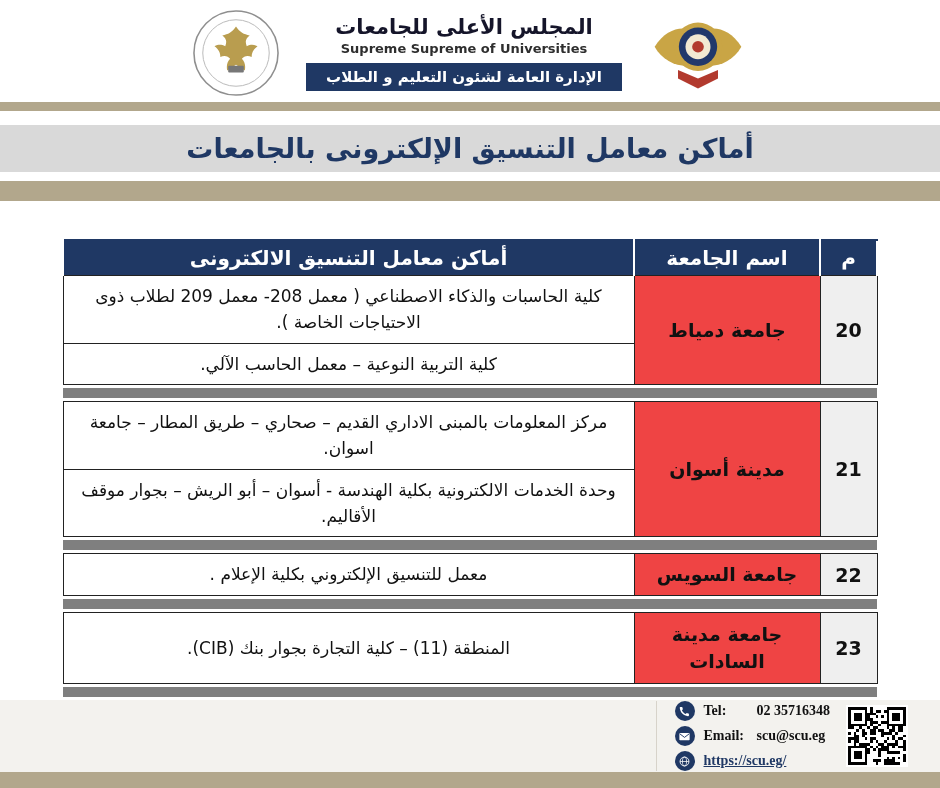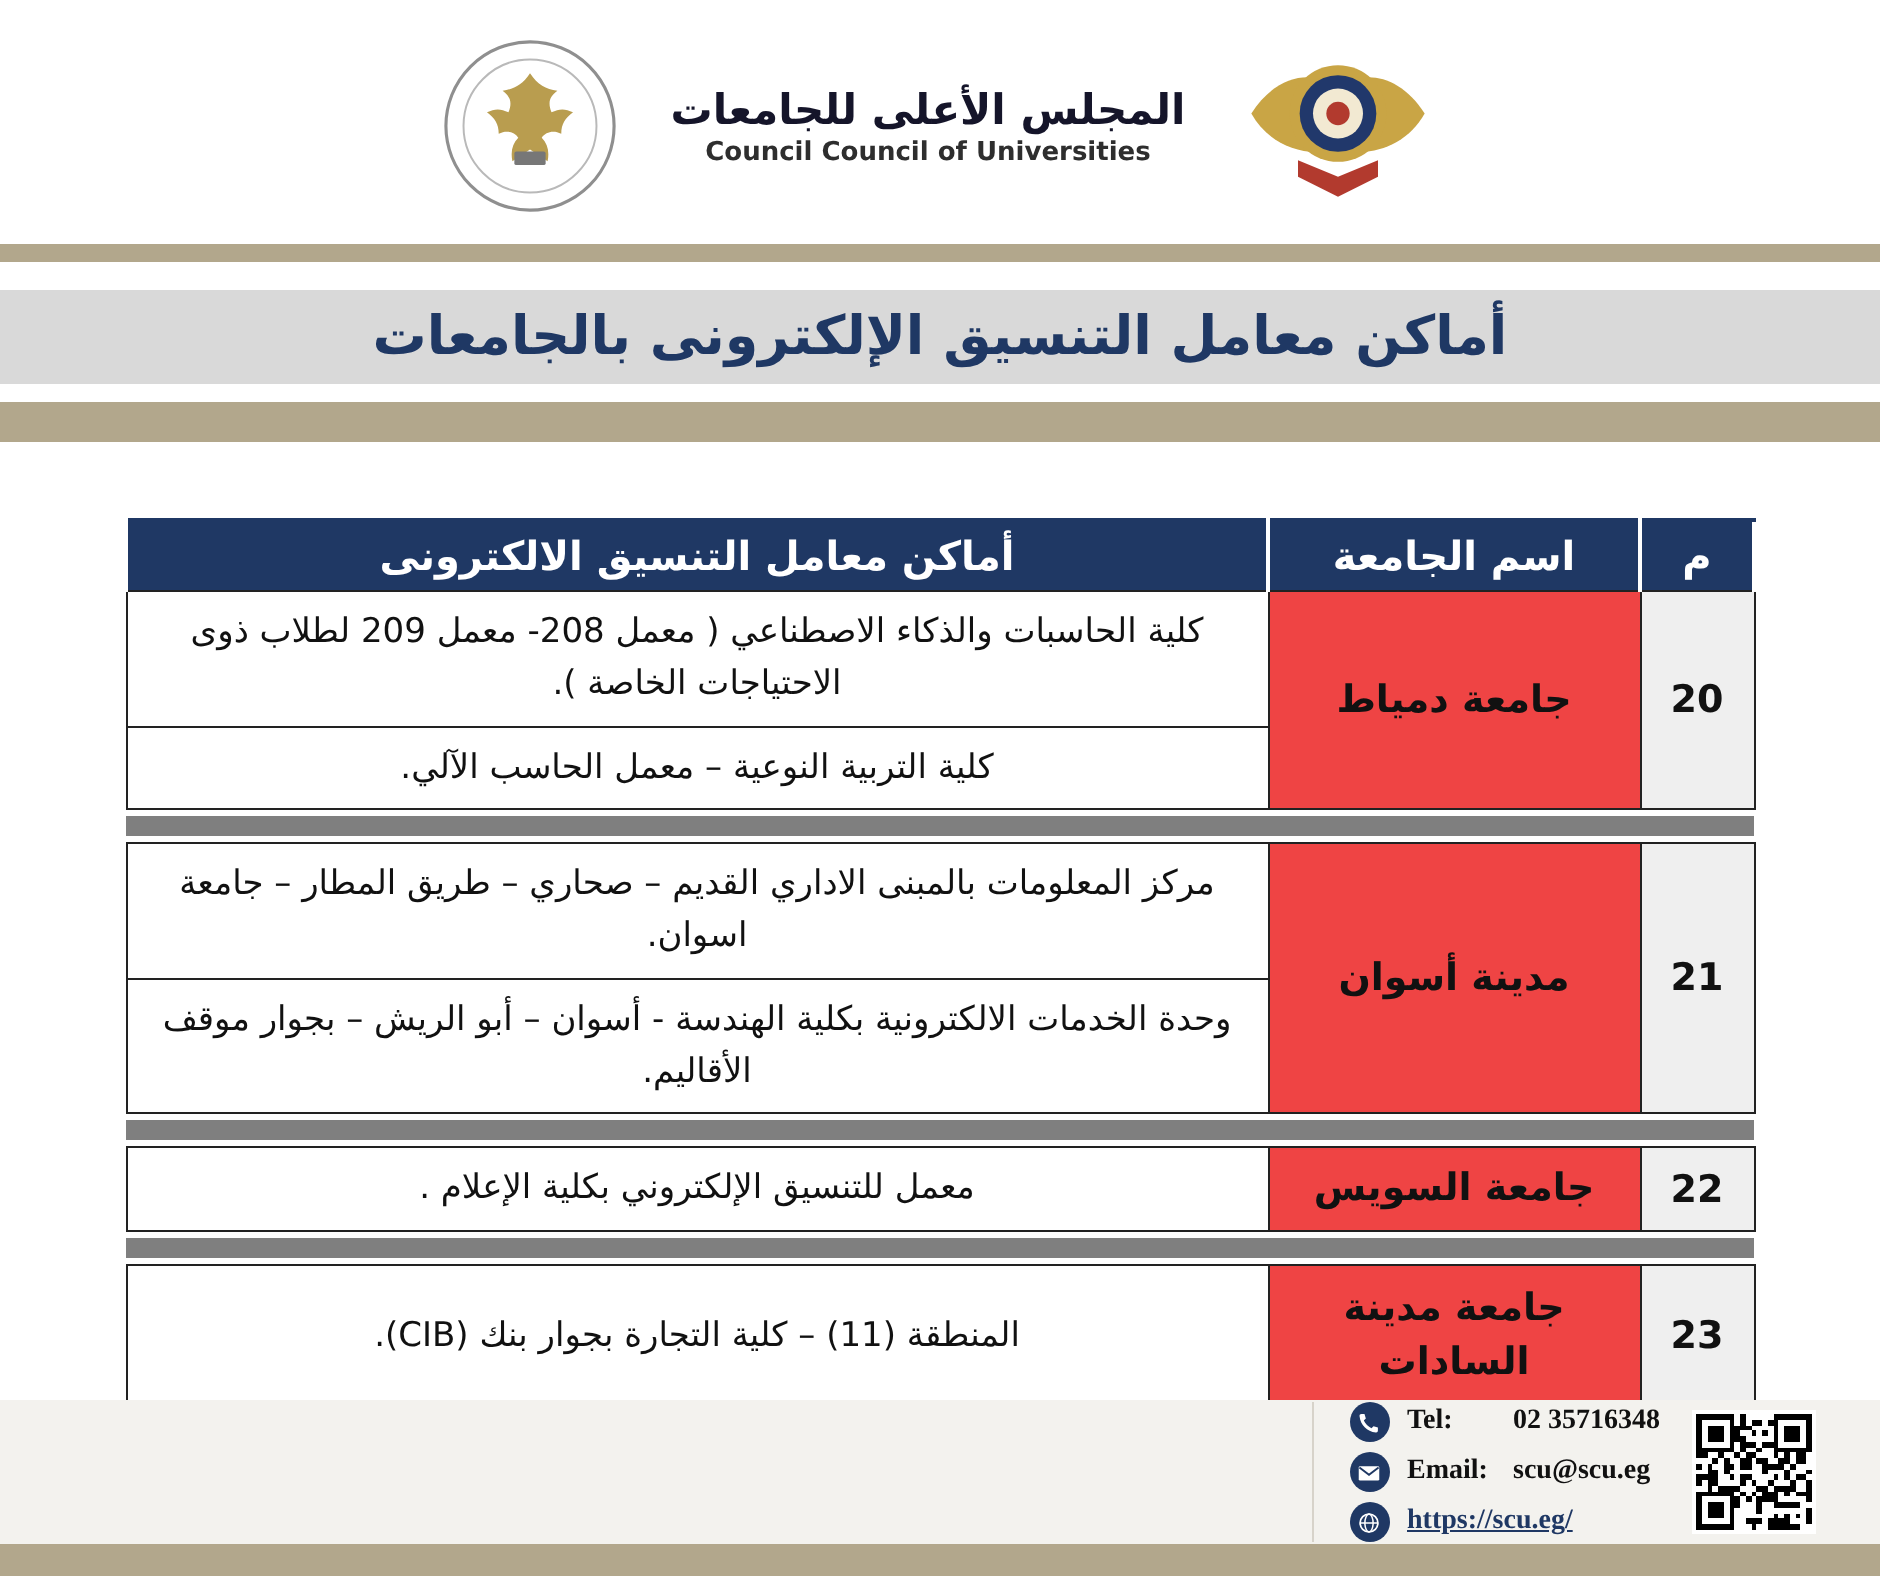--- a/index.html
+++ b/index.html
@@ -2,21 +2,21 @@
 <html lang="ar"><head>
 <meta charset="utf-8">
 <style>
   * { box-sizing: border-box; margin: 0; padding: 0; }
   html,body { background:#ffffff; }
   body { font-family: "DejaVu Sans", sans-serif; }
 
   .page { position:relative; width:940px; height:788px; background:#fff; overflow:hidden; }
 
   
-  .top-header { height:122px; display:flex; align-items:center; justify-content:center; gap:26px; padding-top:4px; }
+  .top-header { height:102px; display:flex; align-items:center; justify-content:center; gap:26px; padding-top:4px; }
   .ministry-logo svg { width:88px; height:88px; display:block; }
   .scu-logo svg { width:100px; height:82px; display:block; }
   .org-block { display:flex; flex-direction:column; align-items:center; gap:2px; text-align:center; }
   .org-ar { font-size:21px; font-weight:bold; color:#15152a; }
   .org-en { font-size:13px; font-weight:bold; color:#2e2e2e; }
   .dept-bar { margin-top:5px; background:#1F3864; color:#fff; font-size:15px; font-weight:bold; padding:5px 20px; white-space:nowrap; }
 
   
   .bar-gold { height:9px; background:#B2A78C; }
   .bar-gold.thick { height:20px; margin-top:9px; }
@@ -67,21 +67,22 @@
     <div class="ministry-logo">
       <svg viewBox="0 0 90 90" aria-hidden="true">
         <circle cx="45" cy="45" r="43" fill="#fff" stroke="#8f8f8f" stroke-width="1.6"></circle>
         <circle cx="45" cy="45" r="34" fill="none" stroke="#b9b9b9" stroke-width="1"></circle>
         <path d="M45 18 C41 24 37 26 31 27 C35 30 36 33 34 38 C30 36 27 36 23 38 C27 41 29 44 29 49 C33 47 37 48 39 51 C36 54 35 58 36 63 L45 57 L54 63 C55 58 54 54 51 51 C53 48 57 47 61 49 C61 44 63 41 67 38 C63 36 60 36 56 38 C54 33 55 30 59 27 C53 26 49 24 45 18 Z" fill="#b99d4f"></path>
         <rect x="37" y="58" width="16" height="7" rx="1" fill="#777"></rect>
       </svg>
     </div>
     <div class="org-block">
       <div class="org-ar">المجلس الأعلى للجامعات</div>
-      <div class="org-en">Council Council of Universities</div>
+      <div class="org-en">Supreme Supreme of Universities</div>
+      <div class="dept-bar">الإدارة العامة لشئون التعليم و الطلاب</div>
     </div>
     <div class="scu-logo">
       <svg viewBox="0 0 120 95" aria-hidden="true">
         <path d="M8 40 C22 18 42 14 56 22 L56 62 C38 66 18 58 8 40 Z" fill="#C9A545"></path>
         <path d="M112 40 C98 18 78 14 64 22 L64 62 C82 66 102 58 112 40 Z" fill="#C9A545"></path>
         <circle cx="60" cy="40" r="29" fill="#C9A545"></circle>
         <circle cx="60" cy="40" r="23" fill="#21386B"></circle>
         <circle cx="60" cy="40" r="15" fill="#F2E9D2"></circle>
         <circle cx="60" cy="40" r="7" fill="#B23A2E"></circle>
         <path d="M36 68 L60 78 L84 68 L84 78 L60 90 L36 78 Z" fill="#B23A2E"></path>

